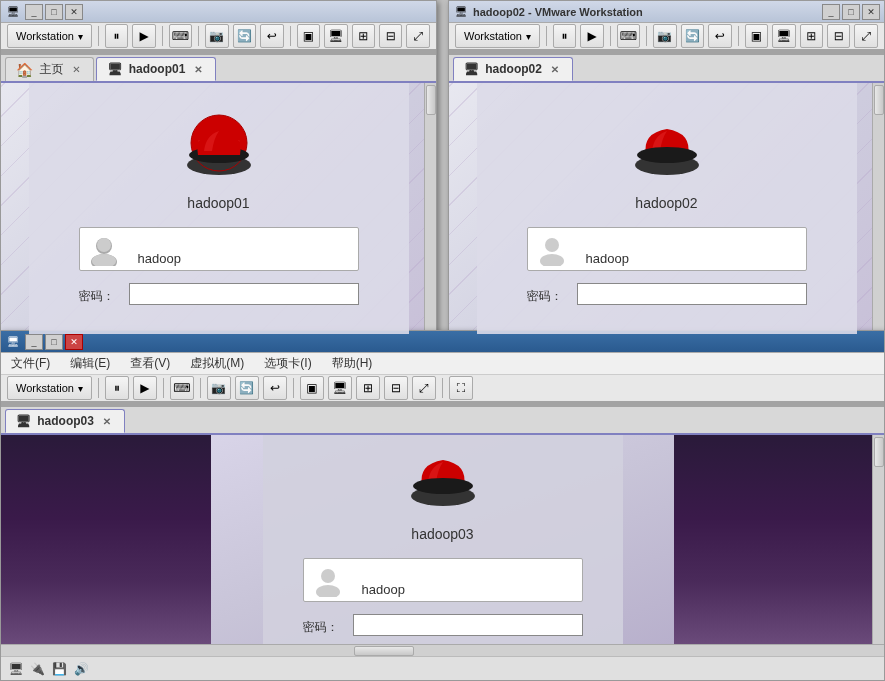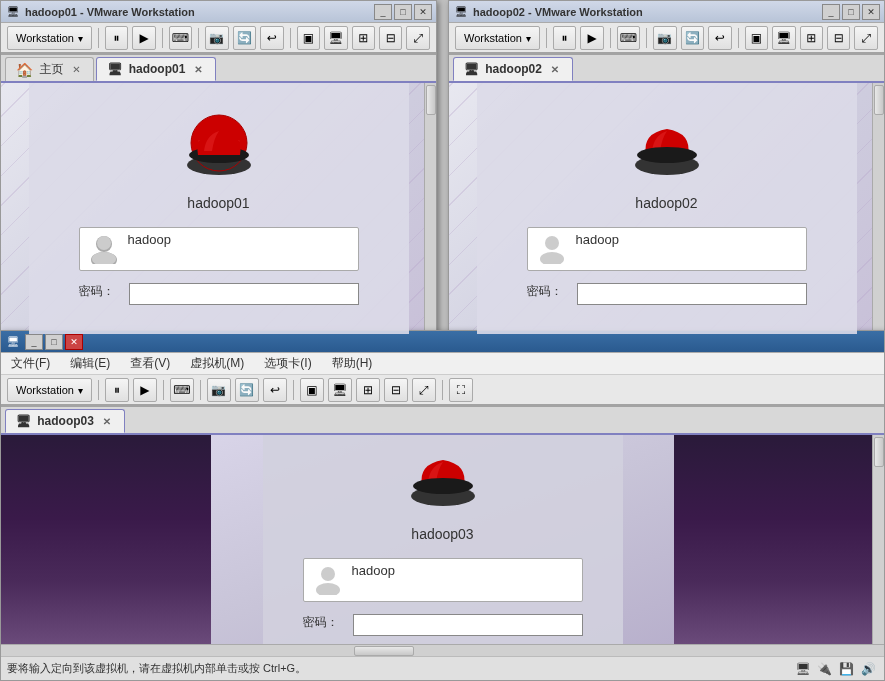--- a/index.html
+++ b/index.html
@@ -92,21 +92,21 @@
       color: #333;
       padding: 10px 6px;
       cursor: pointer;
       white-space: nowrap;
     }
 
     
     .toolbar {
       height: 32px;
       background: #e8e8e8;
-      border-bottom: 3px solid #a3a3a3;
+      border-bottom: 6px solid #a3a3a3;
       display: flex;
       align-items: center;
       padding: 0 6px;
       gap: 4px;
     }
 
     .toolbar-btn {
       height: 24px;
       padding: 0 8px;
       background: linear-gradient(to bottom, #f5f5f5, #e0e0e0);
@@ -241,41 +241,41 @@
     }
 
     
     .user-select {
       width: 280px;
       height: 44px;
       background: white;
       border: 1px solid #aaa;
       border-radius: 2px;
       display: flex;
-      align-items: flex-start;
+      align-items: flex-end;
       padding: 4px 8px;
-      gap: 8px;
+      gap: 18px;
     }
 
     .user-avatar {
       width: 32px;
       height: 32px;
       flex-shrink: 0;
     }
 
     .user-name {
       font-size: 13px;
       color: #333;
     }
 
     
     .password-row {
       width: 280px;
       display: flex;
-      align-items: flex-start;
+      align-items: flex-end;
       gap: 14px;
     }
 
     .password-label {
       font-size: 12px;
       color: #333;
       white-space: nowrap;
     }
 
     .password-input {
@@ -421,21 +421,20 @@
       align-items: center;
       justify-content: center;
     }
   </style>
 </head>
 <body>
 
 <div class="vm-window" id="win1">
   <div class="title-bar">
     <span class="title-bar-icon">🖥</span>
-    <span class="title-text">hadoop01 - VMware Workstation</span>
     <div class="title-controls">
       <div class="title-btn">_</div>
       <div class="title-btn">□</div>
       <div class="title-btn">✕</div>
     </div>
   </div>
   <div class="win-content">
     <div class="toolbar">
       <div class="toolbar-btn">
         <span>Workstation</span>
@@ -657,21 +656,20 @@
       <div class="scrollbar" style="z-index:10;">
         <div class="scrollbar-thumb"></div>
       </div>
     </div>
 
     <div class="h-scrollbar">
       <div class="h-scrollbar-thumb"></div>
     </div>
 
     <div class="status-bar">
-      <span class="status-text">要将输入定向到该虚拟机，请在虚拟机内部单击或按 Ctrl+G。</span>
       <div class="status-icons">
         <div class="status-icon">🖥</div>
         <div class="status-icon">🔌</div>
         <div class="status-icon">💾</div>
         <div class="status-icon">🔊</div>
       </div>
     </div>
   </div>
 </div>
 

